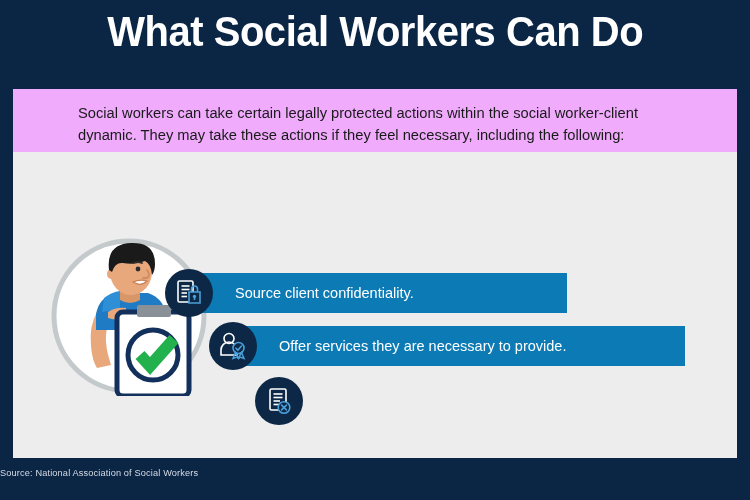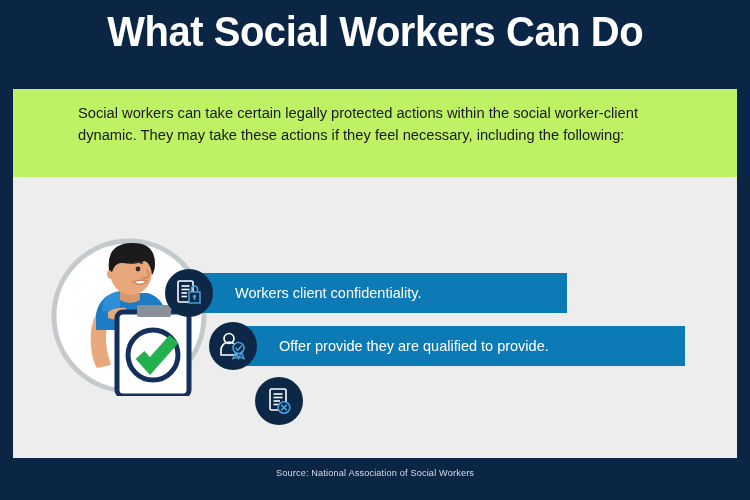--- a/index.html
+++ b/index.html
@@ -55,22 +55,22 @@
     height: 369px;
     background: #ededed;
     overflow: hidden;
   }
 
   .intro-band {
     position: absolute;
     left: 0;
     top: 0;
     width: 724px;
-    height: 88px;
-    background: #bef264;
+    height: 63px;
+    background: #f0abfc;
   }
   .intro-text {
     position: absolute;
     left: 65px;
     top: 14px;
     width: 615px;
     margin: 0;
     color: #1a1a1a;
     font-size: 14.7px;
     line-height: 1.47;
@@ -145,21 +145,21 @@
 
   .row-3 { left: 197px; top: 343px; }
   .row-3 .bar { width: 440px; }
 
   
   .source {
     position: absolute;
     left: 0;
     top: 468px;
     width: 750px;
-    text-align: center;
+    text-align: left;
     color: #d6dce6;
     font-size: 9.2px;
     letter-spacing: 0.15px;
     font-family: "Liberation Sans", "DejaVu Sans", sans-serif;
   }
 </style>
 </head>
 <body>
 
 <div class="infographic">
@@ -220,37 +220,37 @@
             <line x1="7.5" y1="11.5" x2="15.5" y2="11.5" stroke="#ffffff" stroke-width="1.6"></line>
             <line x1="7.5" y1="15" x2="13" y2="15" stroke="#ffffff" stroke-width="1.6"></line>
             <line x1="7.5" y1="18.5" x2="13" y2="18.5" stroke="#ffffff" stroke-width="1.6"></line>
             <path d="M15 14 h11 v11 h-11 z" fill="#0d2846" stroke="#4a9fd8" stroke-width="1.6"></path>
             <path d="M17.5 14 v-3 a3 3 0 0 1 6 0 v3" fill="none" stroke="#4a9fd8" stroke-width="1.6"></path>
             <circle cx="20.5" cy="18.5" r="1.7" fill="#4a9fd8"></circle>
             <line x1="20.5" y1="19.5" x2="20.5" y2="22" stroke="#4a9fd8" stroke-width="1.6"></line>
           </svg>
         </div>
         <div class="bar">
-          <span class="bar-label">Workers client confidentiality.</span>
+          <span class="bar-label">Source client confidentiality.</span>
         </div>
       </div>
 
       <div class="row row-1">
         <div class="icon-circle">
           <svg width="30" height="30" viewBox="0 0 30 30" aria-hidden="true">
             <circle cx="11" cy="7.5" r="5" fill="none" stroke="#ffffff" stroke-width="1.6"></circle>
             <path d="M3 24 v-5 a8 8 0 0 1 16 0 v5 z" fill="none" stroke="#ffffff" stroke-width="1.6"></path>
             <circle cx="20.5" cy="17" r="5.5" fill="#0d2846" stroke="#4a9fd8" stroke-width="1.6"></circle>
             <path d="M18 17.2 l1.8 2 l3.4 -4" fill="none" stroke="#4a9fd8" stroke-width="1.6" stroke-linecap="round"></path>
             <path d="M17.5 21.5 l-2.5 6 l4 -1.5 l2 2 z" fill="none" stroke="#4a9fd8" stroke-width="1.5"></path>
             <path d="M23.5 21.5 l2.5 6 l-4 -1.5 l-2 2 z" fill="none" stroke="#4a9fd8" stroke-width="1.5"></path>
           </svg>
         </div>
         <div class="bar">
-          <span class="bar-label">Offer provide they are qualified to provide.</span>
+          <span class="bar-label">Offer services they are necessary to provide.</span>
         </div>
       </div>
 
       <div class="row row-2">
         <div class="icon-circle">
           <svg width="30" height="30" viewBox="0 0 30 30" aria-hidden="true">
             <rect x="6" y="3" width="16" height="21" rx="1.5" fill="none" stroke="#ffffff" stroke-width="1.6"></rect>
             <line x1="9.5" y1="8" x2="18.5" y2="8" stroke="#ffffff" stroke-width="1.6"></line>
             <line x1="9.5" y1="11.5" x2="18.5" y2="11.5" stroke="#ffffff" stroke-width="1.6"></line>
             <line x1="9.5" y1="15" x2="16" y2="15" stroke="#ffffff" stroke-width="1.6"></line>

